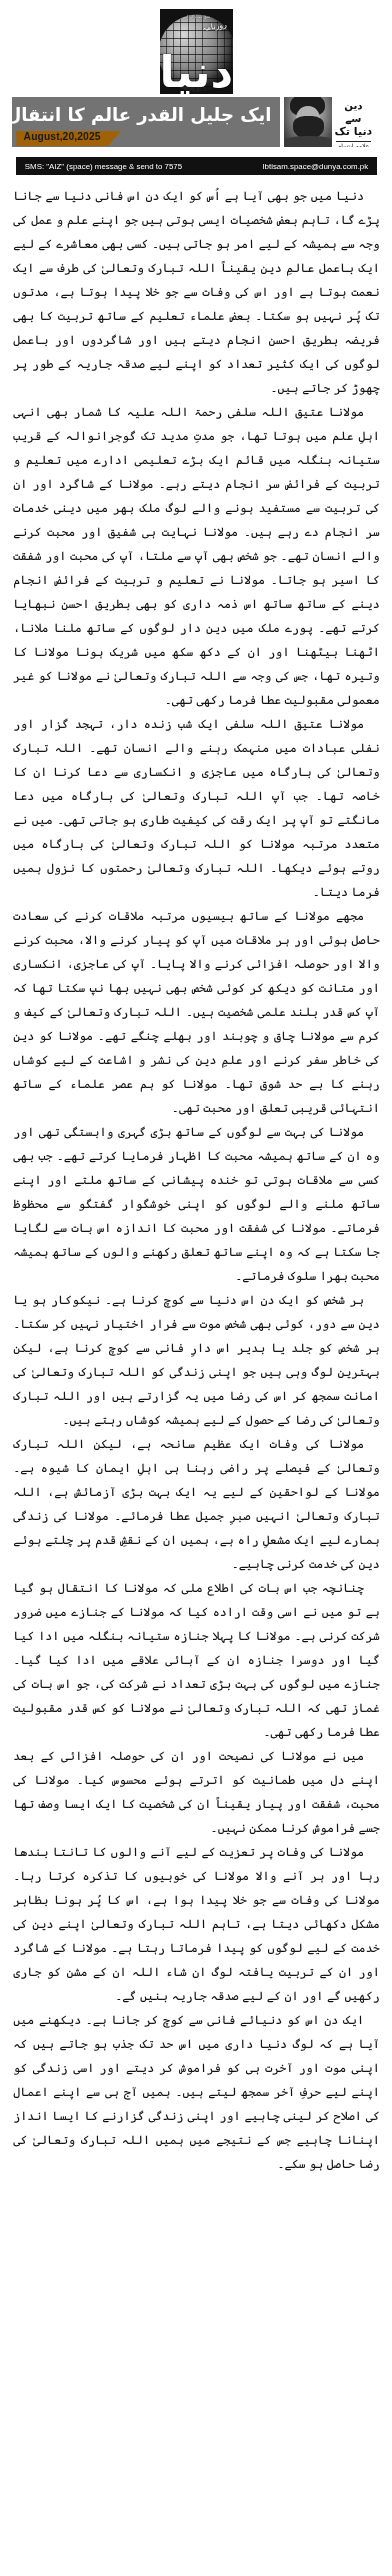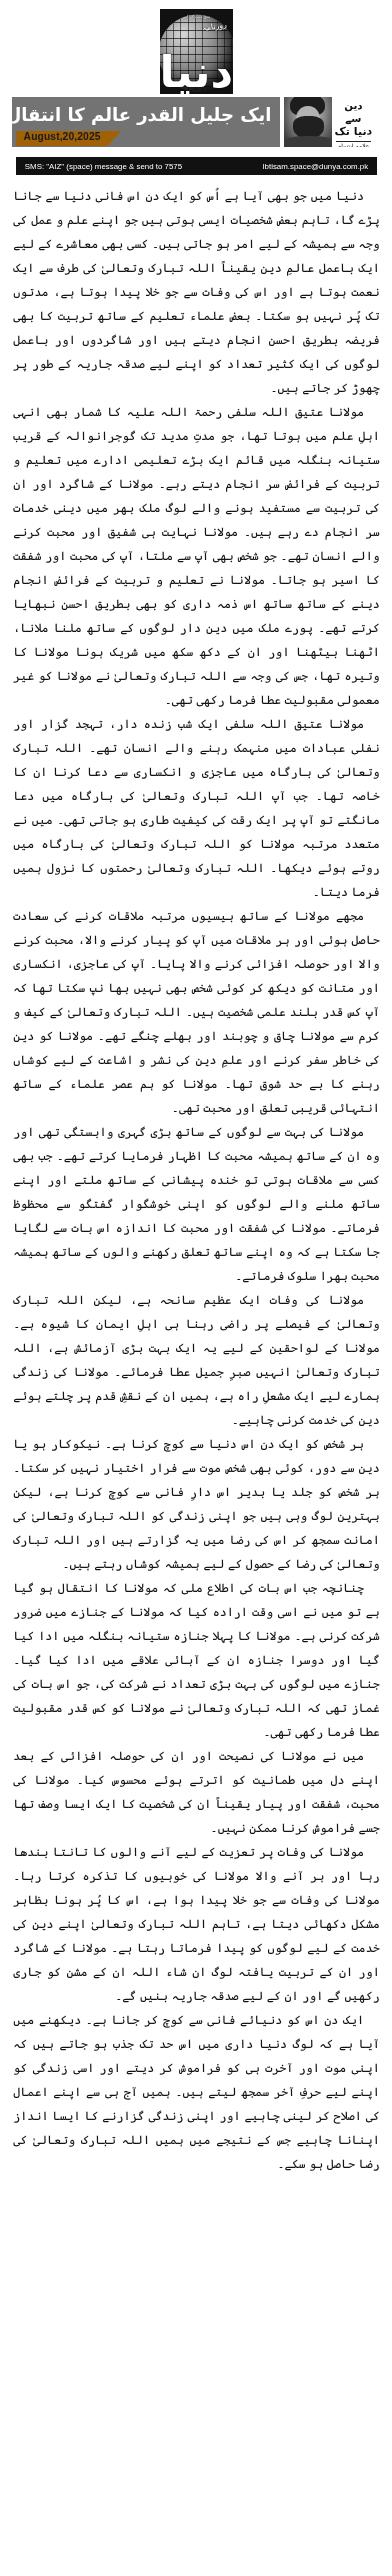--- a/index.html
+++ b/index.html
@@ -306,22 +306,22 @@
     <span class="sms-left">SMS: "AIZ" (space) message &amp; send to 7575</span>
     <span class="sms-right">Ibtisam.space@dunya.com.pk</span>
   </div>
 
   <div class="article" id="article-body">
       <p class="indent">دنیا میں جو بھی آیا ہے اُس کو ایک دن اس فانی دنیا سے جانا پڑے گا، تاہم بعض شخصیات ایسی ہوتی ہیں جو اپنے علم و عمل کی وجہ سے ہمیشہ کے لیے امر ہو جاتی ہیں۔ کسی بھی معاشرے کے لیے ایک باعمل عالمِ دین یقیناً اللہ تبارک وتعالیٰ کی طرف سے ایک نعمت ہوتا ہے اور اس کی وفات سے جو خلا پیدا ہوتا ہے، مدتوں تک پُر نہیں ہو سکتا۔ بعض علماء تعلیم کے ساتھ تربیت کا بھی فریضہ بطریق احسن انجام دیتے ہیں اور شاگردوں اور باعمل لوگوں کی ایک کثیر تعداد کو اپنے لیے صدقہ جاریہ کے طور پر چھوڑ کر جاتے ہیں۔</p>
       <p class="indent">مولانا عتیق اللہ سلفی رحمۃ اللہ علیہ کا شمار بھی انہی اہلِ علم میں ہوتا تھا، جو مدتِ مدید تک گوجرانوالہ کے قریب ستیانہ بنگلہ میں قائم ایک بڑے تعلیمی ادارے میں تعلیم و تربیت کے فرائض سر انجام دیتے رہے۔ مولانا کے شاگرد اور ان کی تربیت سے مستفید ہونے والے لوگ ملک بھر میں دینی خدمات سر انجام دے رہے ہیں۔ مولانا نہایت ہی شفیق اور محبت کرنے والے انسان تھے۔ جو شخص بھی آپ سے ملتا، آپ کی محبت اور شفقت کا اسیر ہو جاتا۔ مولانا نے تعلیم و تربیت کے فرائض انجام دینے کے ساتھ ساتھ اس ذمہ داری کو بھی بطریق احسن نبھایا کرتے تھے۔ پورے ملک میں دین دار لوگوں کے ساتھ ملنا ملانا، اٹھنا بیٹھنا اور ان کے دکھ سکھ میں شریک ہونا مولانا کا وتیرہ تھا، جس کی وجہ سے اللہ تبارک وتعالیٰ نے مولانا کو غیر معمولی مقبولیت عطا فرما رکھی تھی۔</p>
       <p class="indent">مولانا عتیق اللہ سلفی ایک شب زندہ دار، تہجد گزار اور نفلی عبادات میں منہمک رہنے والے انسان تھے۔ اللہ تبارک وتعالیٰ کی بارگاہ میں عاجزی و انکساری سے دعا کرنا ان کا خاصہ تھا۔ جب آپ اللہ تبارک وتعالیٰ کی بارگاہ میں دعا مانگتے تو آپ پر ایک رقت کی کیفیت طاری ہو جاتی تھی۔ میں نے متعدد مرتبہ مولانا کو اللہ تبارک وتعالیٰ کی بارگاہ میں روتے ہوئے دیکھا۔ اللہ تبارک وتعالیٰ رحمتوں کا نزول ہمیں فرما دیتا۔</p>
       <p class="indent">مجھے مولانا کے ساتھ بیسیوں مرتبہ ملاقات کرنے کی سعادت حاصل ہوئی اور ہر ملاقات میں آپ کو پیار کرنے والا، محبت کرنے والا اور حوصلہ افزائی کرنے والا پایا۔ آپ کی عاجزی، انکساری اور متانت کو دیکھ کر کوئی شخص بھی نہیں بھا نپ سکتا تھا کہ آپ کس قدر بلند علمی شخصیت ہیں۔ اللہ تبارک وتعالیٰ کے کیف و کرم سے مولانا چاق و چوبند اور بھلے چنگے تھے۔ مولانا کو دین کی خاطر سفر کرنے اور علمِ دین کی نشر و اشاعت کے لیے کوشاں رہنے کا بے حد شوق تھا۔ مولانا کو ہم عصر علماء کے ساتھ انتہائی قریبی تعلق اور محبت تھی۔</p>
       <p class="indent">مولانا کی بہت سے لوگوں کے ساتھ بڑی گہری وابستگی تھی اور وہ ان کے ساتھ ہمیشہ محبت کا اظہار فرمایا کرتے تھے۔ جب بھی کسی سے ملاقات ہوتی تو خندہ پیشانی کے ساتھ ملتے اور اپنے ساتھ ملنے والے لوگوں کو اپنی خوشگوار گفتگو سے محظوظ فرماتے۔ مولانا کی شفقت اور محبت کا اندازہ اس بات سے لگایا جا سکتا ہے کہ وہ اپنے ساتھ تعلق رکھنے والوں کے ساتھ ہمیشہ محبت بھرا سلوک فرماتے۔</p>
+      <p class="indent">ہر شخص کو ایک دن اس دنیا سے کوچ کرنا ہے۔ نیکوکار ہو یا دین سے دور، کوئی بھی شخص موت سے فرار اختیار نہیں کر سکتا۔ ہر شخص کو جلد یا بدیر اس دارِ فانی سے کوچ کرنا ہے، لیکن بہترین لوگ وہی ہیں جو اپنی زندگی کو اللہ تبارک وتعالیٰ کی امانت سمجھ کر اس کی رضا میں یہ گزارتے ہیں اور اللہ تبارک وتعالیٰ کی رضا کے حصول کے لیے ہمیشہ کوشاں رہتے ہیں۔</p>
       <p class="indent">مولانا کی وفات ایک عظیم سانحہ ہے، لیکن اللہ تبارک وتعالیٰ کے فیصلے پر راضی رہنا ہی اہلِ ایمان کا شیوہ ہے۔ مولانا کے لواحقین کے لیے یہ ایک بہت بڑی آزمائش ہے، اللہ تبارک وتعالیٰ انہیں صبرِ جمیل عطا فرمائے۔ مولانا کی زندگی ہمارے لیے ایک مشعلِ راہ ہے، ہمیں ان کے نقشِ قدم پر چلتے ہوئے دین کی خدمت کرنی چاہیے۔</p>
-      <p class="indent">ہر شخص کو ایک دن اس دنیا سے کوچ کرنا ہے۔ نیکوکار ہو یا دین سے دور، کوئی بھی شخص موت سے فرار اختیار نہیں کر سکتا۔ ہر شخص کو جلد یا بدیر اس دارِ فانی سے کوچ کرنا ہے، لیکن بہترین لوگ وہی ہیں جو اپنی زندگی کو اللہ تبارک وتعالیٰ کی امانت سمجھ کر اس کی رضا میں یہ گزارتے ہیں اور اللہ تبارک وتعالیٰ کی رضا کے حصول کے لیے ہمیشہ کوشاں رہتے ہیں۔</p>
       <p class="indent">چنانچہ جب اس بات کی اطلاع ملی کہ مولانا کا انتقال ہو گیا ہے تو میں نے اسی وقت ارادہ کیا کہ مولانا کے جنازے میں ضرور شرکت کرنی ہے۔ مولانا کا پہلا جنازہ ستیانہ بنگلہ میں ادا کیا گیا اور دوسرا جنازہ ان کے آبائی علاقے میں ادا کیا گیا۔ جنازے میں لوگوں کی بہت بڑی تعداد نے شرکت کی، جو اس بات کی غماز تھی کہ اللہ تبارک وتعالیٰ نے مولانا کو کس قدر مقبولیت عطا فرما رکھی تھی۔</p>
       <p class="indent">میں نے مولانا کی نصیحت اور ان کی حوصلہ افزائی کے بعد اپنے دل میں طمانیت کو اترتے ہوئے محسوس کیا۔ مولانا کی محبت، شفقت اور پیار یقیناً ان کی شخصیت کا ایک ایسا وصف تھا جسے فراموش کرنا ممکن نہیں۔</p>
       <p class="indent">مولانا کی وفات پر تعزیت کے لیے آنے والوں کا تانتا بندھا رہا اور ہر آنے والا مولانا کی خوبیوں کا تذکرہ کرتا رہا۔ مولانا کی وفات سے جو خلا پیدا ہوا ہے، اس کا پُر ہونا بظاہر مشکل دکھائی دیتا ہے، تاہم اللہ تبارک وتعالیٰ اپنے دین کی خدمت کے لیے لوگوں کو پیدا فرماتا رہتا ہے۔ مولانا کے شاگرد اور ان کے تربیت یافتہ لوگ ان شاء اللہ ان کے مشن کو جاری رکھیں گے اور ان کے لیے صدقہ جاریہ بنیں گے۔</p>
       <p class="indent">ایک دن اس کو دنیائے فانی سے کوچ کر جانا ہے۔ دیکھنے میں آیا ہے کہ لوگ دنیا داری میں اس حد تک جذب ہو جاتے ہیں کہ اپنی موت اور آخرت ہی کو فراموش کر دیتے اور اسی زندگی کو اپنے لیے حرفِ آخر سمجھ لیتے ہیں۔ ہمیں آج ہی سے اپنے اعمال کی اصلاح کر لینی چاہیے اور اپنی زندگی گزارنے کا ایسا انداز اپنانا چاہیے جس کے نتیجے میں ہمیں اللہ تبارک وتعالیٰ کی رضا حاصل ہو سکے۔</p>
     </div>
 
 </div>
 
 
 </body></html>

